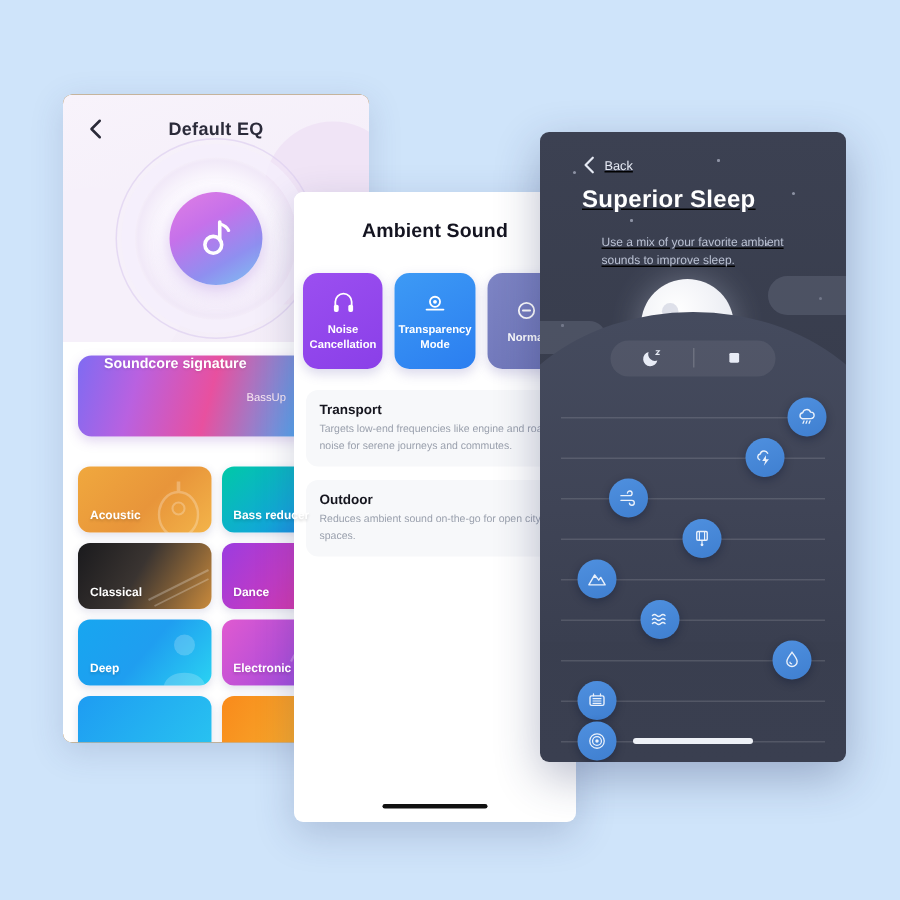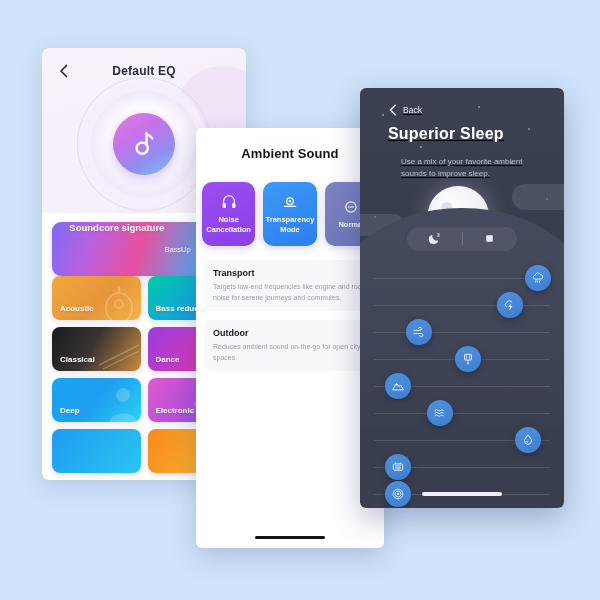--- a/index.html
+++ b/index.html
@@ -9,21 +9,21 @@
     font-family:"Liberation Sans",sans-serif;
     position:relative;
   }
   .stage{position:absolute;inset:0;}
 
   
   .phone{position:absolute;border-radius:6px;overflow:hidden;}
 
   
   #phone-eq{
-    left:42px;top:48px;width:204px;height:432px;
+    left:42px;top:63px;width:204px;height:432px;
     background:#a16207;
     box-shadow:0 6px 22px rgba(60,70,120,.17);
   }
   .eq-hero{
     position:relative;height:165px;
     background:linear-gradient(160deg,#f8f3fb 0%,#f4eef9 60%,#f5eef8 100%);
     overflow:hidden;
   }
   .blob{position:absolute;border-radius:50%;}
   .b1{width:92px;height:92px;right:-22px;top:18px;background:#f0e4f6;}
@@ -74,21 +74,21 @@
   .bassrow .lbl{color:#fbe9f2;font-size:7.5px;}
   .switch{
     width:22px;height:12px;border-radius:7px;background:#2fa8ef;position:relative;flex:none;
     box-shadow:inset 0 0 0 1px rgba(255,255,255,.25);
   }
   .switch .knob{position:absolute;right:1px;top:1px;width:10px;height:10px;border-radius:50%;background:#fff;}
   .check{
     position:absolute;right:8px;top:7px;width:13px;height:13px;border-radius:50%;
     background:#fff;display:flex;align-items:center;justify-content:center;
   }
-  .grid2{display:grid;grid-template-columns:1fr 1fr;gap:7px;margin-top:0;}
+  .grid2{display:grid;grid-template-columns:1fr 1fr;gap:7px;margin-top:20px;}
   .tile{
     height:44px;border-radius:8px;position:relative;overflow:hidden;
     display:flex;align-items:flex-end;padding:0 0 7px 8px;box-sizing:border-box;
     box-shadow:0 2px 6px rgba(80,80,140,.17);
   }
   .tile span{color:#fff;font-size:8px;font-weight:600;line-height:1.15;position:relative;z-index:2;
              text-shadow:0 1px 2px rgba(0,0,0,.16);max-width:70%;}
   .tile .art{position:absolute;right:-2px;bottom:-4px;opacity:.25;}
   .t-acoustic{background:linear-gradient(135deg,#f0a83e 0%,#e8953a 55%,#f3b44a 100%);}
   .t-bass{background:linear-gradient(140deg,#00c9a7 0%,#12a7d8 55%,#2b6df0 100%);}

